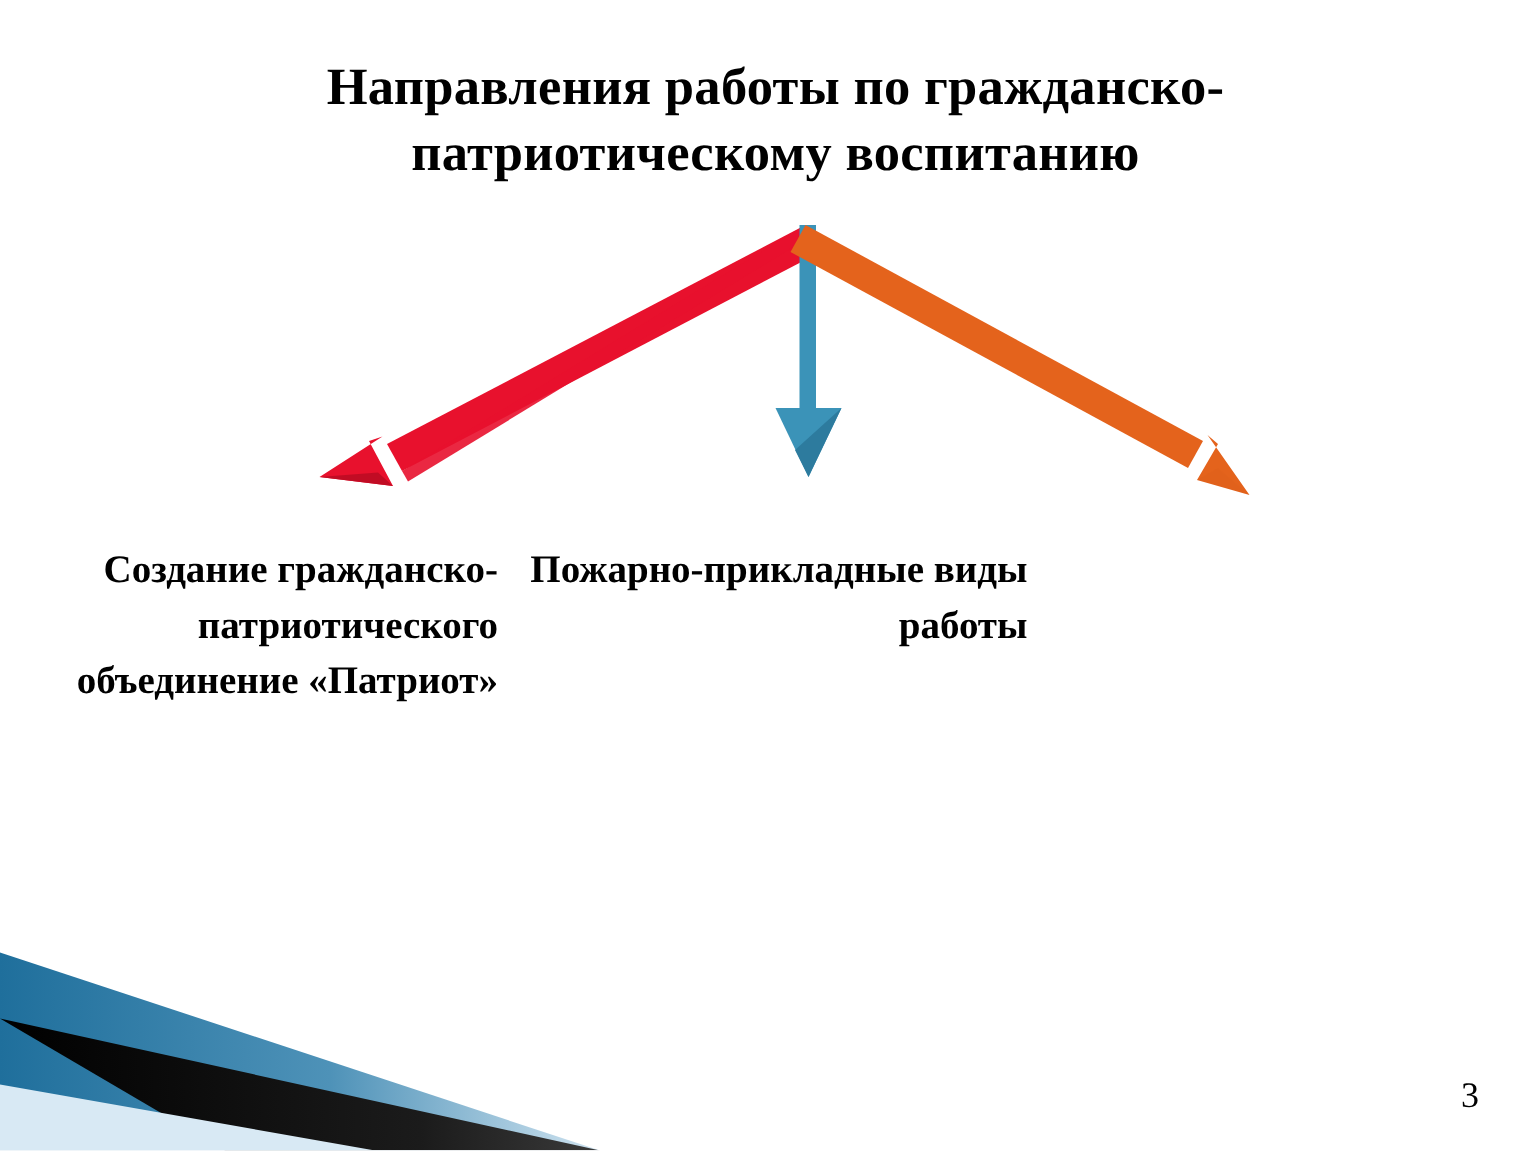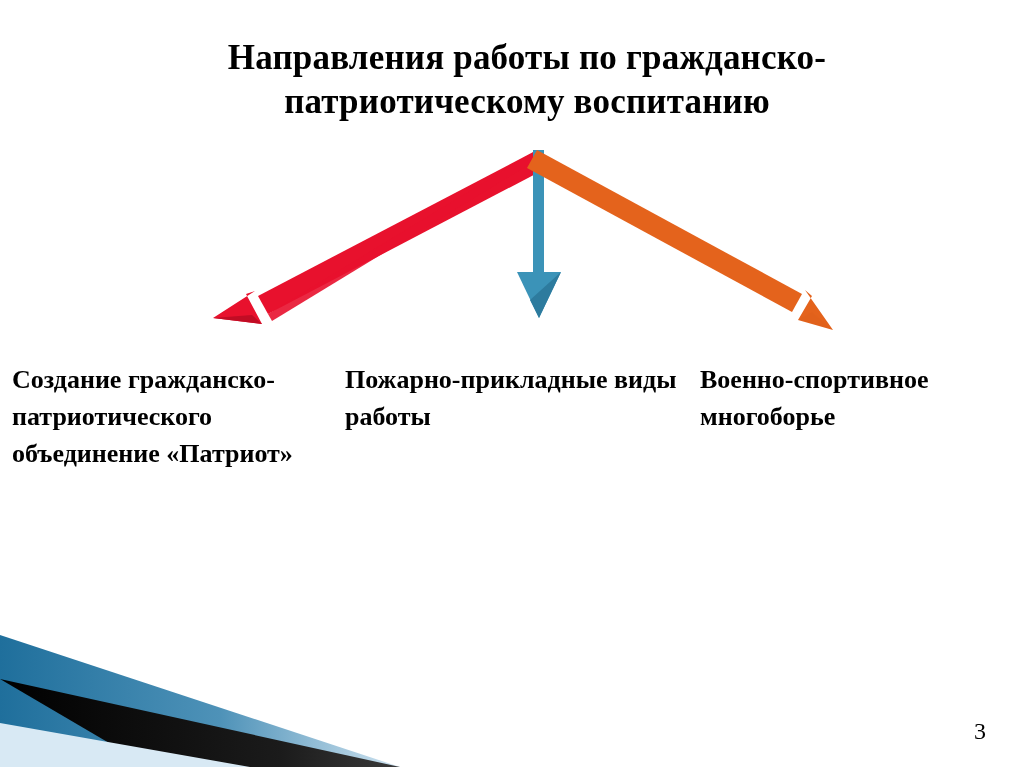--- a/index.html
+++ b/index.html
@@ -12,21 +12,21 @@
     width: 1024px;
     height: 767px;
     background: #ffffff;
     overflow: hidden;
     font-family: "Liberation Serif", serif;
   }
 
   
   #title {
     position: absolute;
-    left: 132px;
+    left: 122px;
     top: 36px;
     width: 790px;
     text-align: center;
     font-family: "Liberation Serif", serif;
     font-weight: bold;
     font-size: 35px;
     line-height: 1.25;
     color: #000000;
     letter-spacing: 0.2px;
   }
@@ -36,21 +36,21 @@
     position: absolute;
     left: 0;
     top: 0;
     width: 1024px;
     height: 767px;
   }
 
   
   .branch {
     position: absolute;
-    text-align: left;
+    text-align: right;
     font-family: "Liberation Serif", serif;
     font-weight: bold;
     font-size: 26px;
     line-height: 1.42;
     color: #000000;
   }
   #branch-1 { left: 12px;  top: 362px; width: 320px; }
   #branch-2 { left: 345px; top: 362px; width: 340px; }
   #branch-3 { left: 700px; top: 362px; width: 300px; }
 
@@ -97,21 +97,20 @@
 
     <g>
       <path d="M 537 150 L 802 294 L 792 312 L 527 168 Z" fill="#e4631c"></path>
       <path d="M 805 290 L 833 330 L 798 320 L 812 296 Z" fill="#e4631c"></path>
       <path d="M 833 330 L 798 320 L 812 312 Z" fill="#c5511410"></path>
     </g>
   </svg>
 
   <div class="branch" id="branch-1">Создание гражданско-патриотического объединение «Патриот»</div>
   <div class="branch" id="branch-2">Пожарно-прикладные виды работы</div>
-  <div class="branch" id="branch-3">Военно-спортивное многоборье</div>
 
   <svg id="deco" viewBox="0 0 1024 140" preserveAspectRatio="none" xmlns="http://www.w3.org/2000/svg">
     <defs>
       <linearGradient id="gradBlue" x1="0" y1="0" x2="1" y2="0">
         <stop offset="0%" stop-color="#1f6f9c"></stop>
         <stop offset="55%" stop-color="#4e92b8"></stop>
         <stop offset="100%" stop-color="#cfe3f0"></stop>
       </linearGradient>
       <linearGradient id="gradDark" x1="0" y1="0" x2="1" y2="0">
         <stop offset="0%" stop-color="#000000"></stop>

